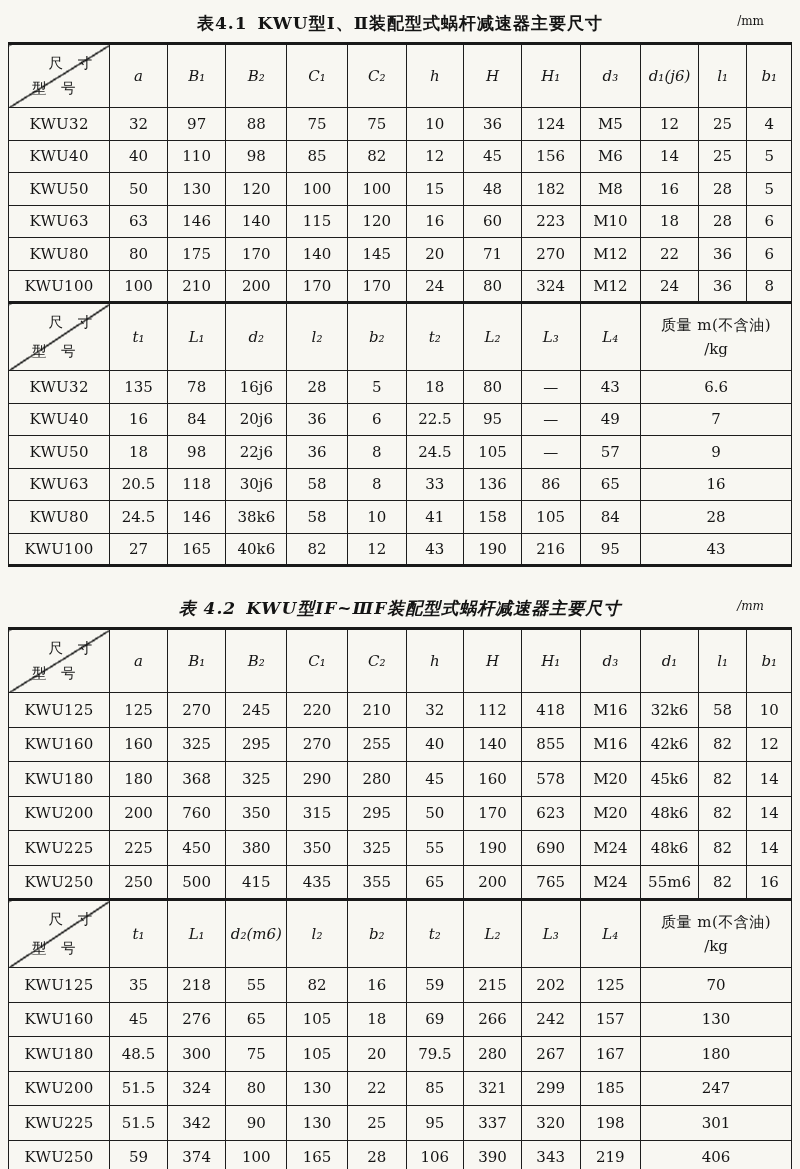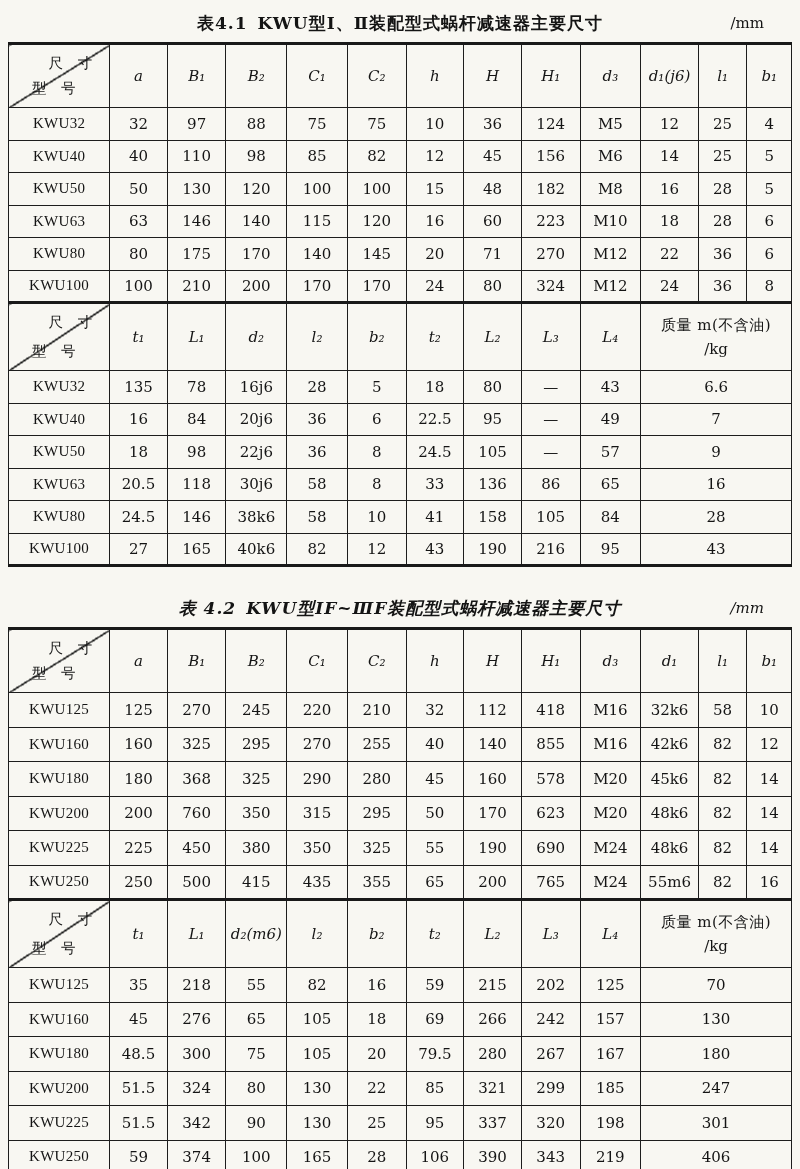--- a/index.html
+++ b/index.html
@@ -19,21 +19,21 @@
     font-weight: bold;
     padding: 4px 0 7px 0;
     letter-spacing: 1px;
   }
   .tbl-title .t-label { margin-right: 10px; }
   .tbl-title .unit {
     position: absolute;
     right: 28px;
     top: 6px;
     font-weight: normal;
-    font-size: 15px;
+    font-size: 12px;
     letter-spacing: 0;
   }
   .title-gap { margin-top: 26px; font-style: italic; }
 
   table.dim-table {
     border-collapse: collapse;
     table-layout: fixed;
     width: 784px;
     background: transparent;
     border-top: 3px solid #191919;
@@ -62,21 +62,20 @@
     font-size: 15px;
     line-height: 1.6;
   }
   td.mass-h .m-line1 { letter-spacing: 0.5px; }
 
   td.model {
     text-align: left;
     padding-left: 13px;
     font-size: 15px;
     letter-spacing: 0.3px;
-    font-family: Liberation Serif, serif;
   }
 
   td.corner {
     position: relative;
     padding: 0;
     background-image: linear-gradient(to bottom right,
       transparent calc(50% - 0.8px),
       #1d1d1d calc(50% - 0.8px),
       #1d1d1d calc(50% + 0.8px),
       transparent calc(50% + 0.8px));

